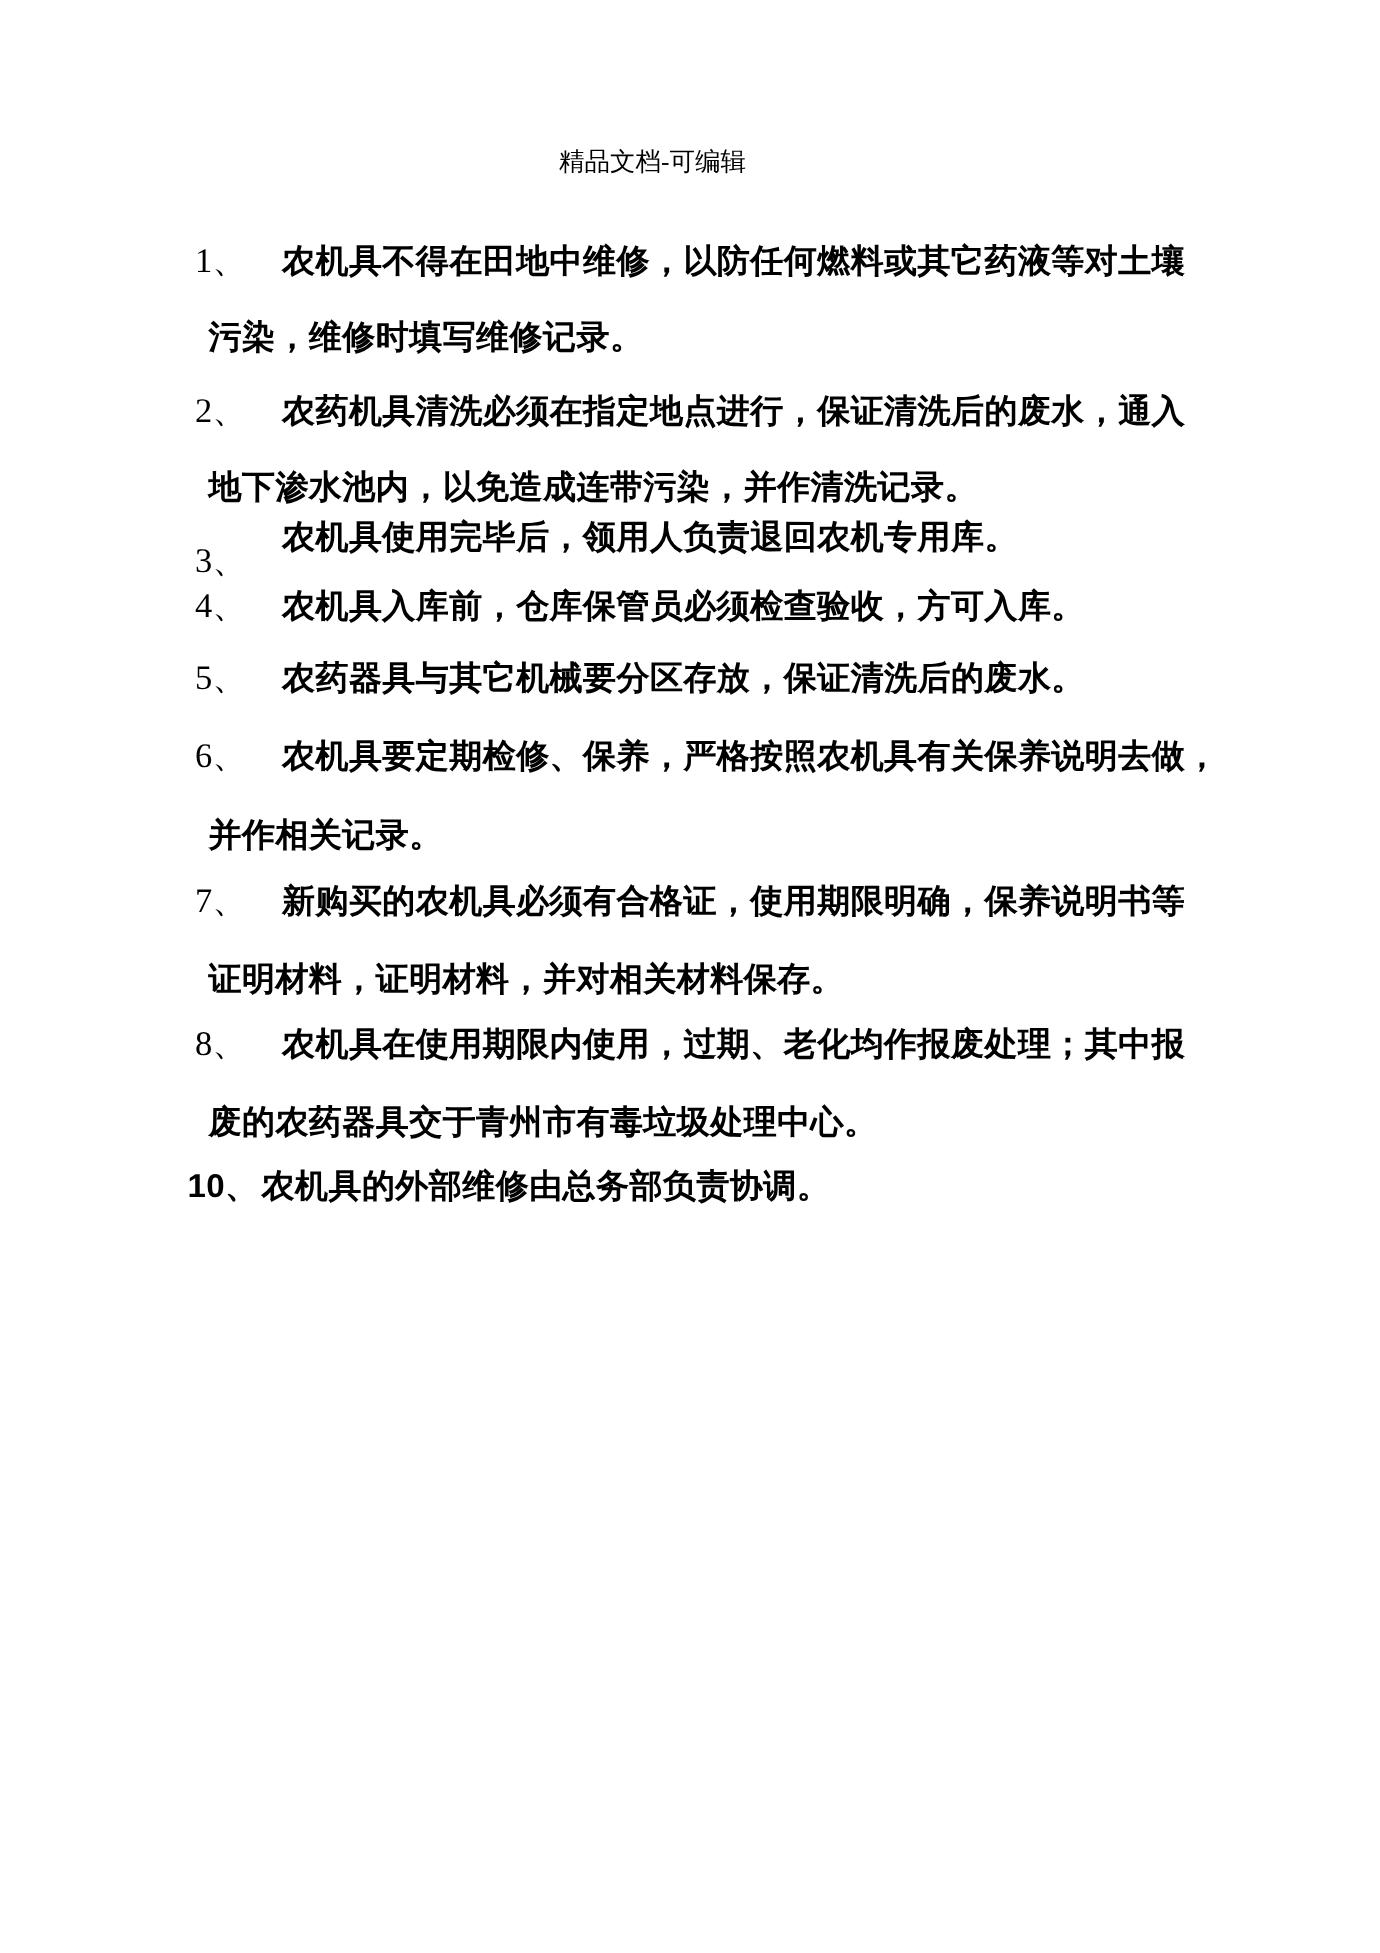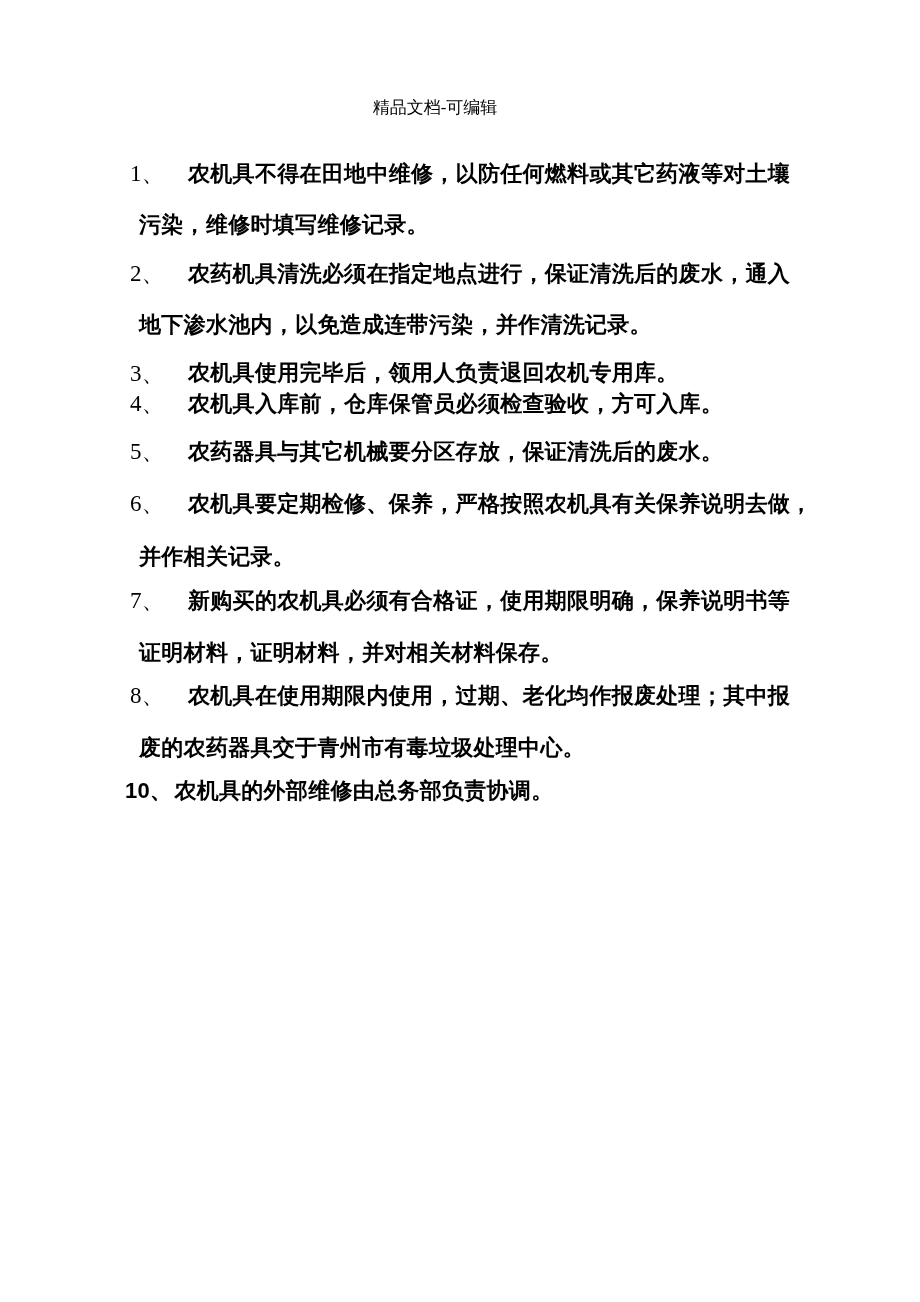--- a/index.html
+++ b/index.html
@@ -84,21 +84,21 @@
   </div>
 
   <div>
     <span class="num" style="top:261px">2、</span>
     <div class="line l-first" style="top:261px">农药机具清洗必须在指定地点进行，保证清洗后的废水，通入</div>
     <div class="line l-cont" style="top:312px">地下渗水池内，以免造成连带污染，并作清洗记录。</div>
   </div>
 
   <div>
     <span class="num" style="top:361px">3、</span>
-    <div class="line l-first" style="top:360px">农机具使用完毕后，领用人负责退回农机专用库。</div>
+    <div class="line l-first" style="top:345px">农机具使用完毕后，领用人负责退回农机专用库。</div>
   </div>
 
   <div>
     <span class="num" style="top:391px">4、</span>
     <div class="line l-first" style="top:391px">农机具入库前，仓库保管员必须检查验收，方可入库。</div>
   </div>
 
   <div>
     <span class="num" style="top:439px">5、</span>
     <div class="line l-first" style="top:439px">农药器具与其它机械要分区存放，保证清洗后的废水。</div>

